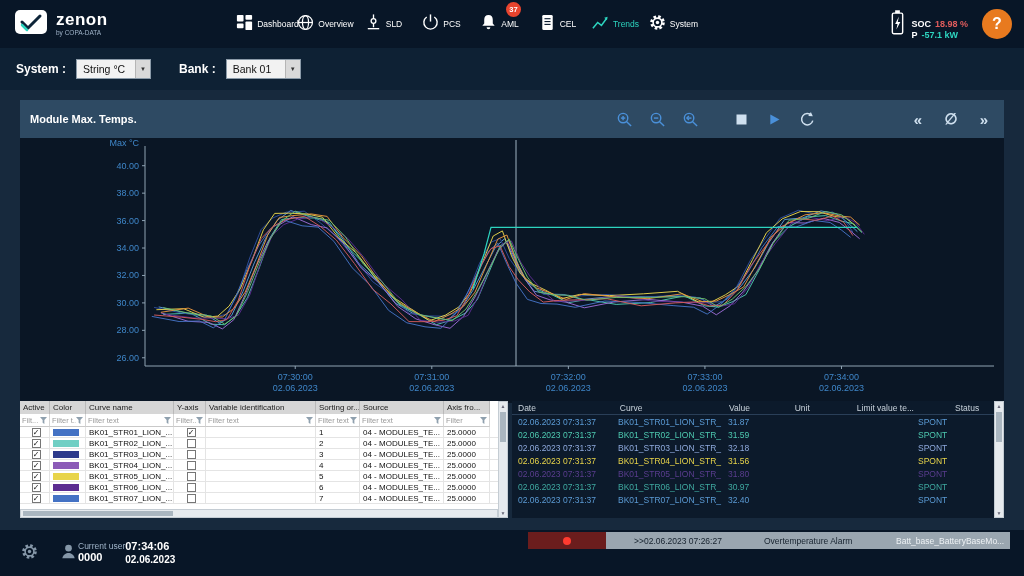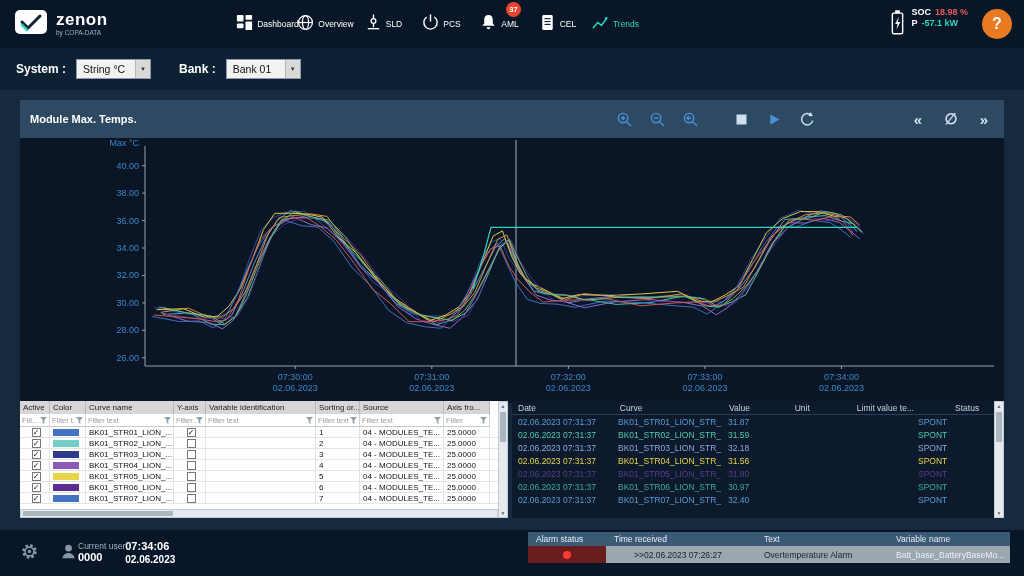--- a/index.html
+++ b/index.html
@@ -11,21 +11,21 @@
   .brand { display:flex; align-items:center; gap:8px; padding:0 14px; width:238px; }
   .brand-text { display:flex; flex-direction:column; line-height:1; }
   .brand-name { color:#fff; font-size:17px; font-weight:bold; letter-spacing:.5px; }
   .brand-sub { color:#9fb3c8; font-size:6.5px; margin-top:2px; }
   .nav-items { display:flex; }
   .nav-item { position:relative; width:58px; height:48px; display:flex; flex-direction:row; align-items:center; justify-content:center; gap:3px; cursor:pointer; }
   .nav-label { color:#fff; font-size:8.5px; }
   .nav-item.active .nav-label { color:#2dd4bf; }
   .badge { position:absolute; top:2px; right:7px; width:15px; height:15px; border-radius:50%; background:#e8442e; color:#fff; font-size:7.5px; display:flex; align-items:center; justify-content:center; font-weight:bold; }
   .nav-right { margin-left:auto; display:flex; align-items:center; gap:14px; padding-right:12px; }
-  .battery { display:flex; align-items:flex-start; gap:6px; }
+  .battery { display:flex; align-items:flex-end; gap:6px; }
   .bat-rows { display:flex; flex-direction:column; gap:2px; font-size:9px; font-weight:bold; line-height:1; }
   .bat-lbl { color:#fff; margin-right:4px; }
   .soc-val { color:#e05c5c; }
   .p-val { color:#2dd4bf; }
   .help-btn { width:30px; height:30px; border-radius:50%; background:#e87a1f; border:none; color:#fff; font-size:16px; font-weight:bold; cursor:pointer; }
 
   
   .filterbar { position:absolute; top:48px; left:0; width:1024px; height:42px; background:#0e2134; display:flex; align-items:center; gap:10px; padding:0 16px; }
   .f-label { color:#fff; font-size:12px; font-weight:bold; }
   .dropdown { display:flex; align-items:center; height:20px; background:#f2f2f2; border:1px solid #8a9aa8; cursor:pointer; }
@@ -160,20 +160,28 @@
               </g>
             </svg></span>
           <span class="nav-label">CEL</span>
         </div>
         <div class="nav-item active">
           <span class="nav-ico"><svg viewBox="0 0 20 20" width="19" height="19">
               <polyline points="2,16 7,10 11,13 16.5,5.5" fill="none" stroke="#2dd4bf" stroke-width="1.6"></polyline>
               <polygon points="17.5,4 13.9,4.9 16.8,7.6" fill="#2dd4bf"></polygon>
             </svg></span>
           <span class="nav-label">Trends</span>
+        </div>
+        <div class="nav-item">
+          <span class="nav-ico"><svg viewBox="0 0 20 20" width="19" height="19">
+              <circle cx="10" cy="10" r="6" fill="none" stroke="#fff" stroke-width="3.4" stroke-dasharray="2.6 2.1"></circle>
+              <circle cx="10" cy="10" r="4.6" fill="none" stroke="#fff" stroke-width="1.6"></circle>
+              <circle cx="10" cy="10" r="1.8" fill="#fff"></circle>
+            </svg></span>
+          <span class="nav-label">System</span>
         </div>
       </nav>
     <div class="nav-right">
       <div class="battery">
         <span>
           <svg width="15" height="28" viewBox="0 0 16 28">
               <rect x="5.5" y="1.5" width="5" height="3" fill="#fff"></rect>
               <rect x="2.5" y="4.5" width="11" height="22" rx="1.5" fill="none" stroke="#fff" stroke-width="1.5"></rect>
               <polygon points="9.5,8 5.5,16 8,16 6.8,22 11,14 8.3,14" fill="#fff"></polygon>
             </svg>
@@ -576,26 +584,20 @@
     </span>
     <div class="foot-block">
       <div class="fb-lbl">Current user</div>
       <div class="fb-val">0000</div>
     </div>
     <div class="foot-block">
       <div class="fb-val">07:34:06</div>
       <div class="fb-val" style="font-size:10px;">02.06.2023</div>
     </div>
     <div class="alarm-wrap">
-      <div class="altr alhead" id="alarm-head">
-          <div class="altd" style="width:78px">Alarm status</div>
-          <div class="altd" style="width:150px">Time received</div>
-          <div class="altd" style="width:132px">Text</div>
-          <div class="altd" style="width:122px">Variable name</div>
-        </div>
       <div class="altr alrow">
         <div class="altd al-status" style="width:78px;">
             <span class="al-dot"></span>
           </div>
         <div class="altd" style="width:150px;padding-left:28px;">&gt;&gt;02.06.2023 07:26:27</div>
         <div class="altd" style="width:132px;">Overtemperature Alarm</div>
         <div class="altd al-var" style="width:122px;">Batt_base_BatteryBaseMo...</div>
       </div>
     </div>
   </footer>

